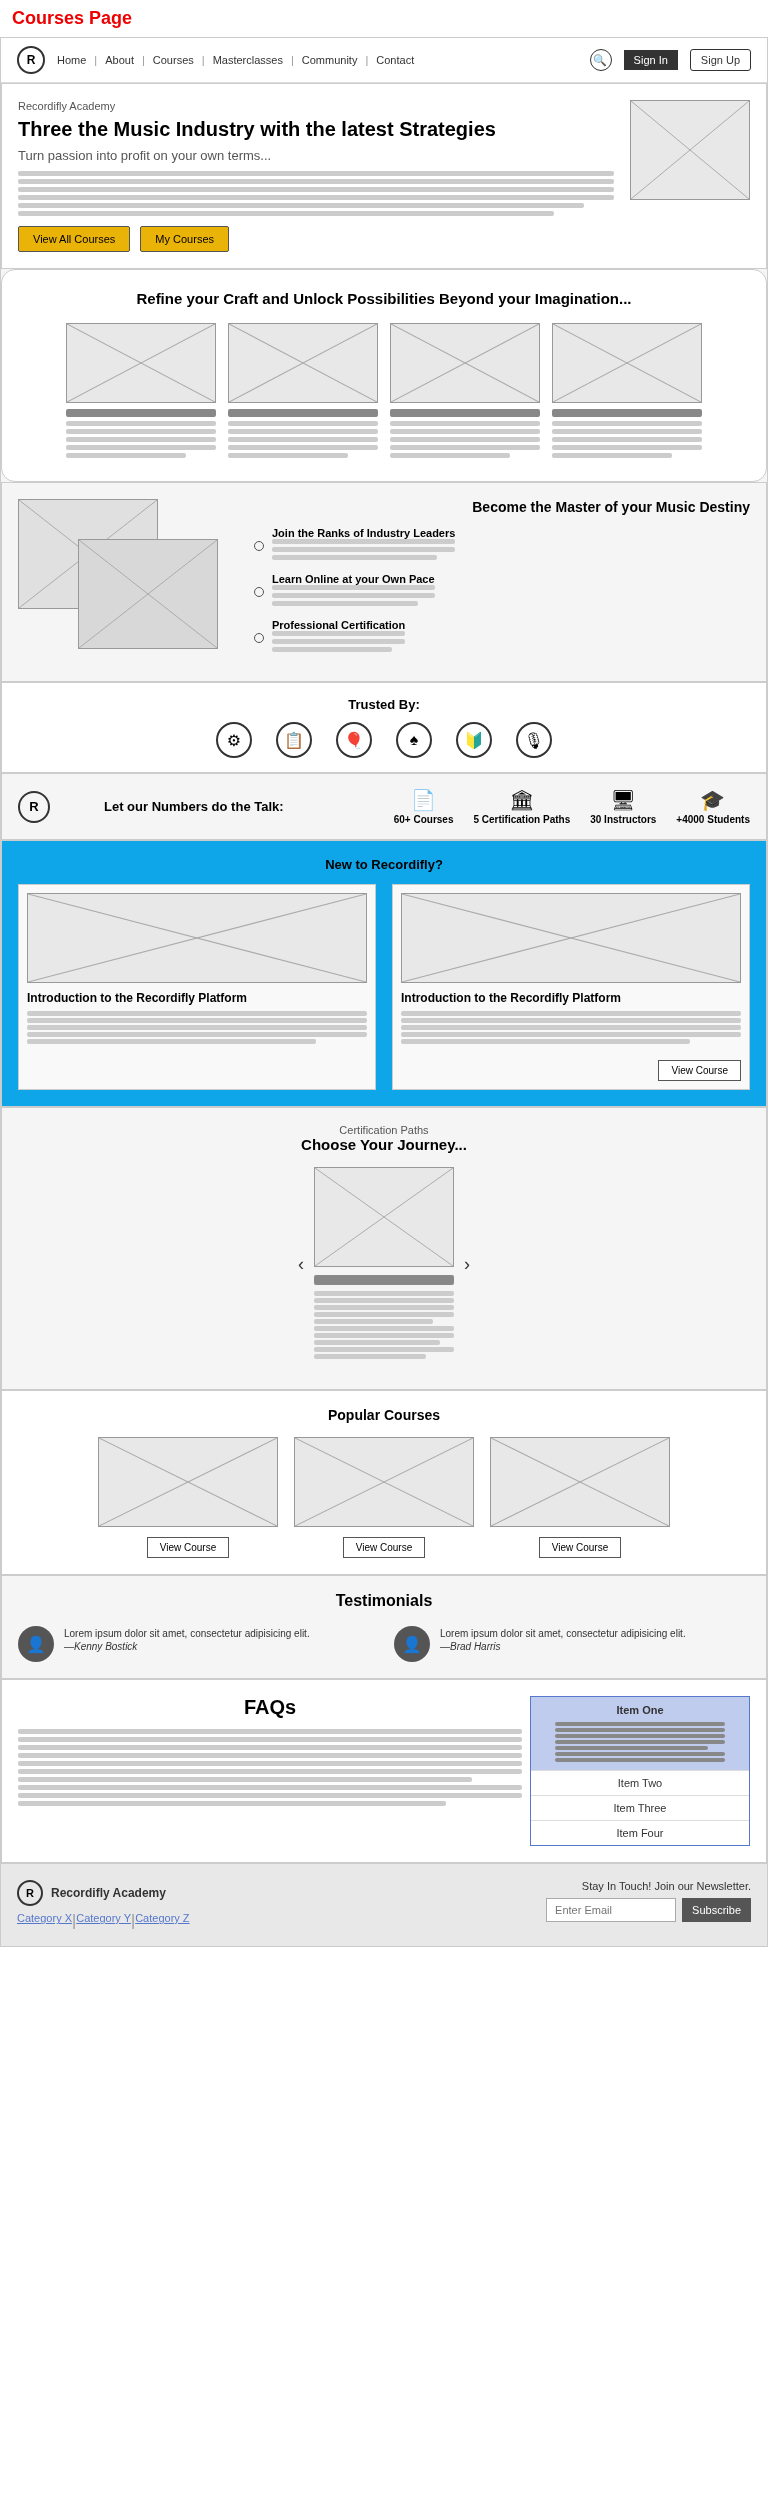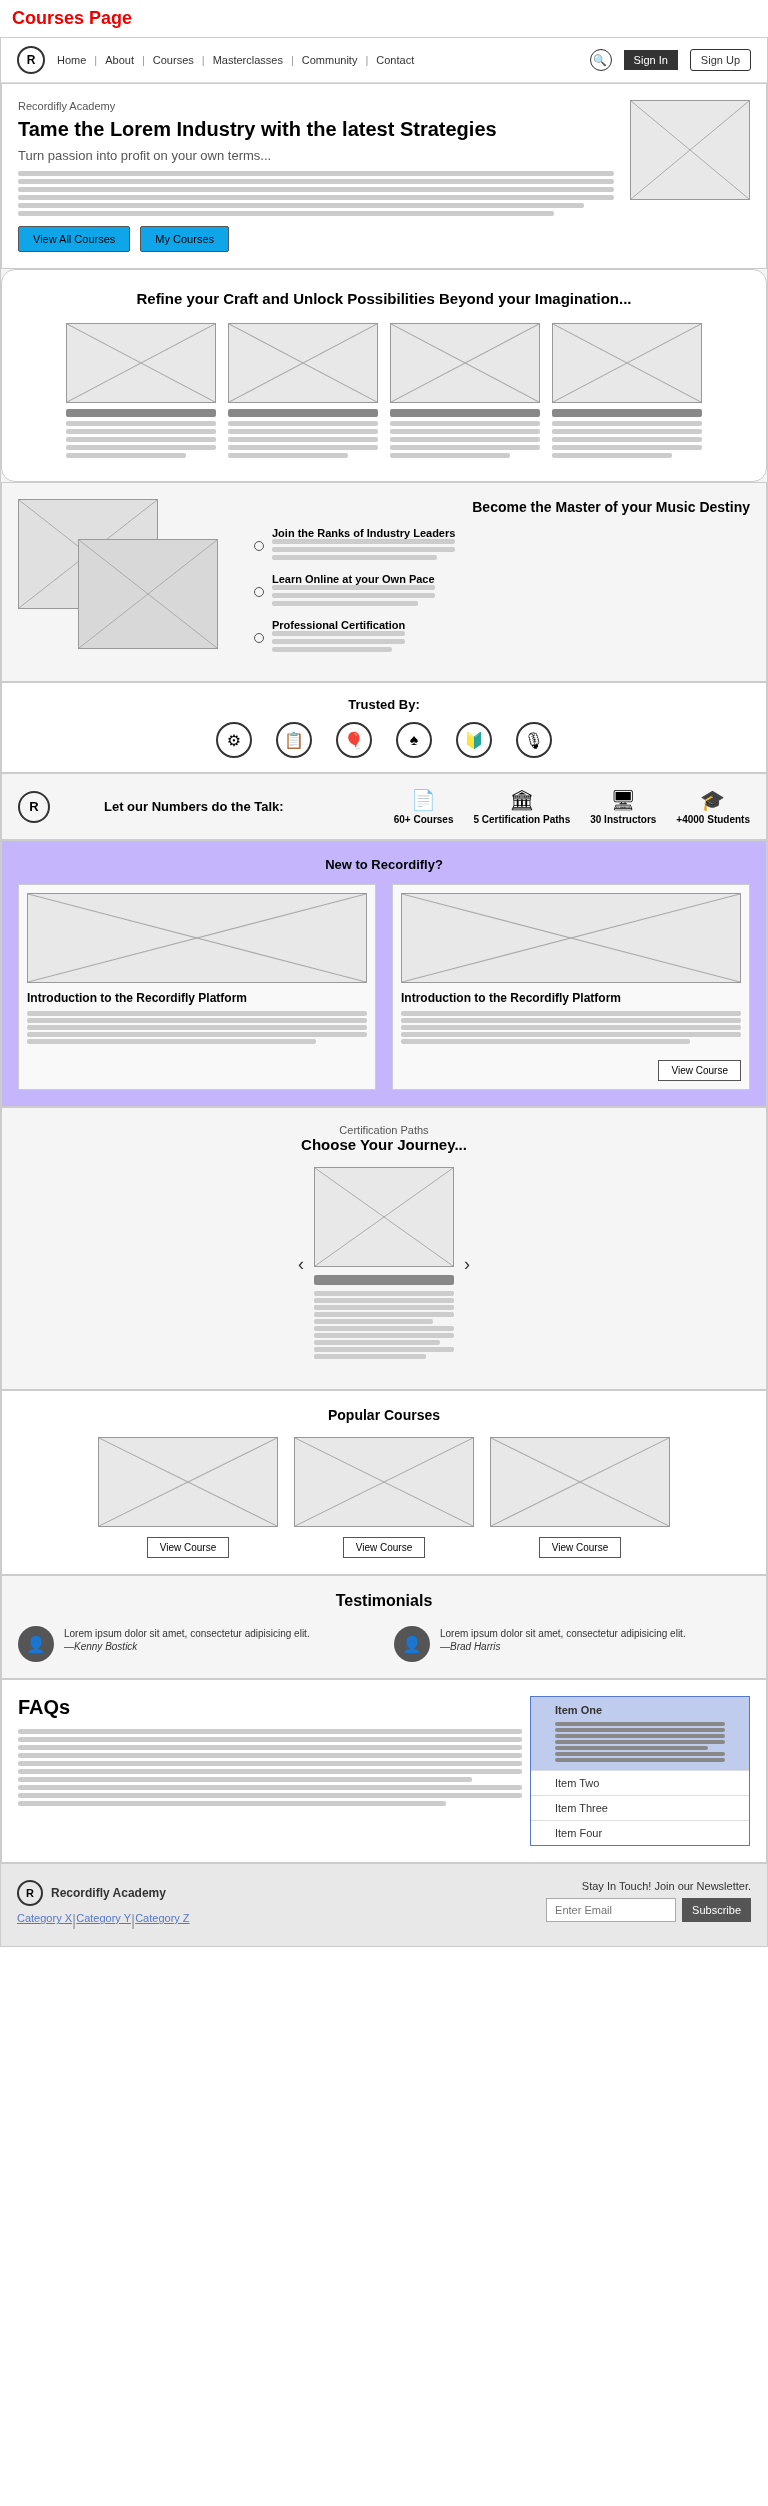--- a/index.html
+++ b/index.html
@@ -20,21 +20,21 @@
     .navbar-signin { background: #333; color: #fff; padding: 4px 10px; font-size: 11px; border-radius: 0; }
     .navbar-signup { border: 1px solid #333; color: #333; padding: 4px 10px; font-size: 11px; border-radius: 3px; }
 
     
     .hero { background: #fff; padding: 16px; display: flex; gap: 16px; align-items: flex-start; }
     .hero-content { flex: 1; }
     .hero-brand { font-size: 11px; color: #555; margin-bottom: 4px; }
     .hero-title { font-size: 20px; font-weight: bold; color: #000; margin-bottom: 6px; line-height: 1.3; }
     .hero-subtitle { font-size: 13px; color: #555; margin-bottom: 8px; }
     .hero-buttons { display: flex; gap: 10px; }
-    .btn-outline { border: 1px solid #555; padding: 6px 14px; font-size: 11px; background: #0ea5e9; cursor: pointer; border-radius: 2px; }
+    .btn-outline { border: 1px solid #555; padding: 6px 14px; font-size: 11px; background: #eab308; cursor: pointer; border-radius: 2px; }
     .hero-image { width: 120px; height: 100px; }
 
     
     .img-box { border: 1px solid #999; background: #e8e8e8; position: relative; display: flex; align-items: center; justify-content: center; }
     .img-box::before, .img-box::after {
       content: '';
       position: absolute;
       background: #bbb;
     }
     
@@ -70,21 +70,21 @@
     
     .stats-section { padding: 14px 16px; background: #f5f5f5; display: flex; align-items: center; gap: 8px; }
     .stats-logo { width: 32px; height: 32px; border-radius: 50%; border: 2px solid #333; display: flex; align-items: center; justify-content: center; font-weight: bold; font-size: 13px; }
     .stats-title { font-size: 13px; font-weight: bold; }
     .stats-items { display: flex; gap: 20px; margin-left: auto; align-items: center; }
     .stat-item { text-align: center; }
     .stat-icon { font-size: 20px; display: block; margin-bottom: 2px; }
     .stat-number { font-size: 10px; font-weight: bold; }
 
     
-    .new-to { padding: 16px; background: #c4b5fd; }
+    .new-to { padding: 16px; background: #0ea5e9; }
     .new-to-title { text-align: center; font-size: 13px; font-weight: bold; margin-bottom: 12px; }
     .new-to-grid { display: flex; gap: 16px; }
     .new-to-card { flex: 1; border: 1px solid #ccc; padding: 8px; background: #f9f9f9; }
     .new-to-card .img-box { width: 100%; height: 90px; margin-bottom: 8px; }
     .new-to-card-title { font-size: 12px; font-weight: bold; margin-bottom: 6px; }
     .new-to-card-lines .line { height: 5px; background: #ccc; border-radius: 2px; margin-bottom: 2px; }
     .view-course-btn { border: 1px solid #555; padding: 4px 12px; font-size: 10px; background: #fff; cursor: pointer; margin-top: 8px; float: right; }
 
     
     .cert-paths { padding: 16px; background: #f5f5f5; }
@@ -108,21 +108,21 @@
     
     .testimonials { padding: 16px; background: #f5f5f5; }
     .testimonials-title { text-align: center; font-size: 16px; font-weight: bold; margin-bottom: 16px; }
     .testimonials-grid { display: flex; gap: 20px; }
     .testimonial-item { flex: 1; display: flex; gap: 10px; }
     .testimonial-avatar { width: 36px; height: 36px; border-radius: 50%; background: #555; flex-shrink: 0; display: flex; align-items: center; justify-content: center; color: #fff; font-size: 16px; }
     .testimonial-text { font-size: 10px; color: #333; line-height: 1.5; }
     .testimonial-author { font-size: 10px; color: #333; font-style: italic; }
 
     
-    .faqs { padding: 16px; background: #fff; display: flex; gap: 8px; }
+    .faqs { padding: 16px; background: #fff; display: flex; gap: 8px; text-align: center; }
     .faqs-left { flex: 1; }
     .faqs-title { font-size: 20px; font-weight: bold; margin-bottom: 10px; }
     .faqs-right { width: 220px; }
     .faq-list { border: 1px solid #5577cc; background: #fff; }
     .faq-item { padding: 6px 24px; font-size: 11px; border-bottom: 1px solid #ddd; color: #333; }
     .faq-item:last-child { border-bottom: none; }
     .faq-item-selected { background: #c0ccee; font-size: 10px; line-height: 1.4; }
     .faq-item-selected-lines .line { height: 4px; background: #888; border-radius: 2px; margin-bottom: 2px; }
 
     
@@ -173,21 +173,21 @@
       <span>Contact</span>
     </div>
     <div class="navbar-search">🔍</div>
     <div class="navbar-signin">Sign In</div>
     <div class="navbar-signup">Sign Up</div>
   </div>
 
   <div class="hero section">
     <div class="hero-content">
       <div class="hero-brand">Recordifly Academy</div>
-      <div class="hero-title">Tame the Lorem Industry with the latest Strategies</div>
+      <div class="hero-title">Three the Music Industry with the latest Strategies</div>
       <div class="hero-subtitle">Turn passion into profit on your own terms...</div>
       <div class="text-lines" style="margin-bottom:10px;">
         <div class="tl" style="width:100%"></div>
           <div class="tl" style="width:100%"></div>
         <div class="tl" style="width:100%"></div>
           <div class="tl" style="width:100%"></div>
         <div class="tl" style="width:95%"></div>
           <div class="tl" style="width:90%"></div>
       </div>
       <div class="hero-buttons">

